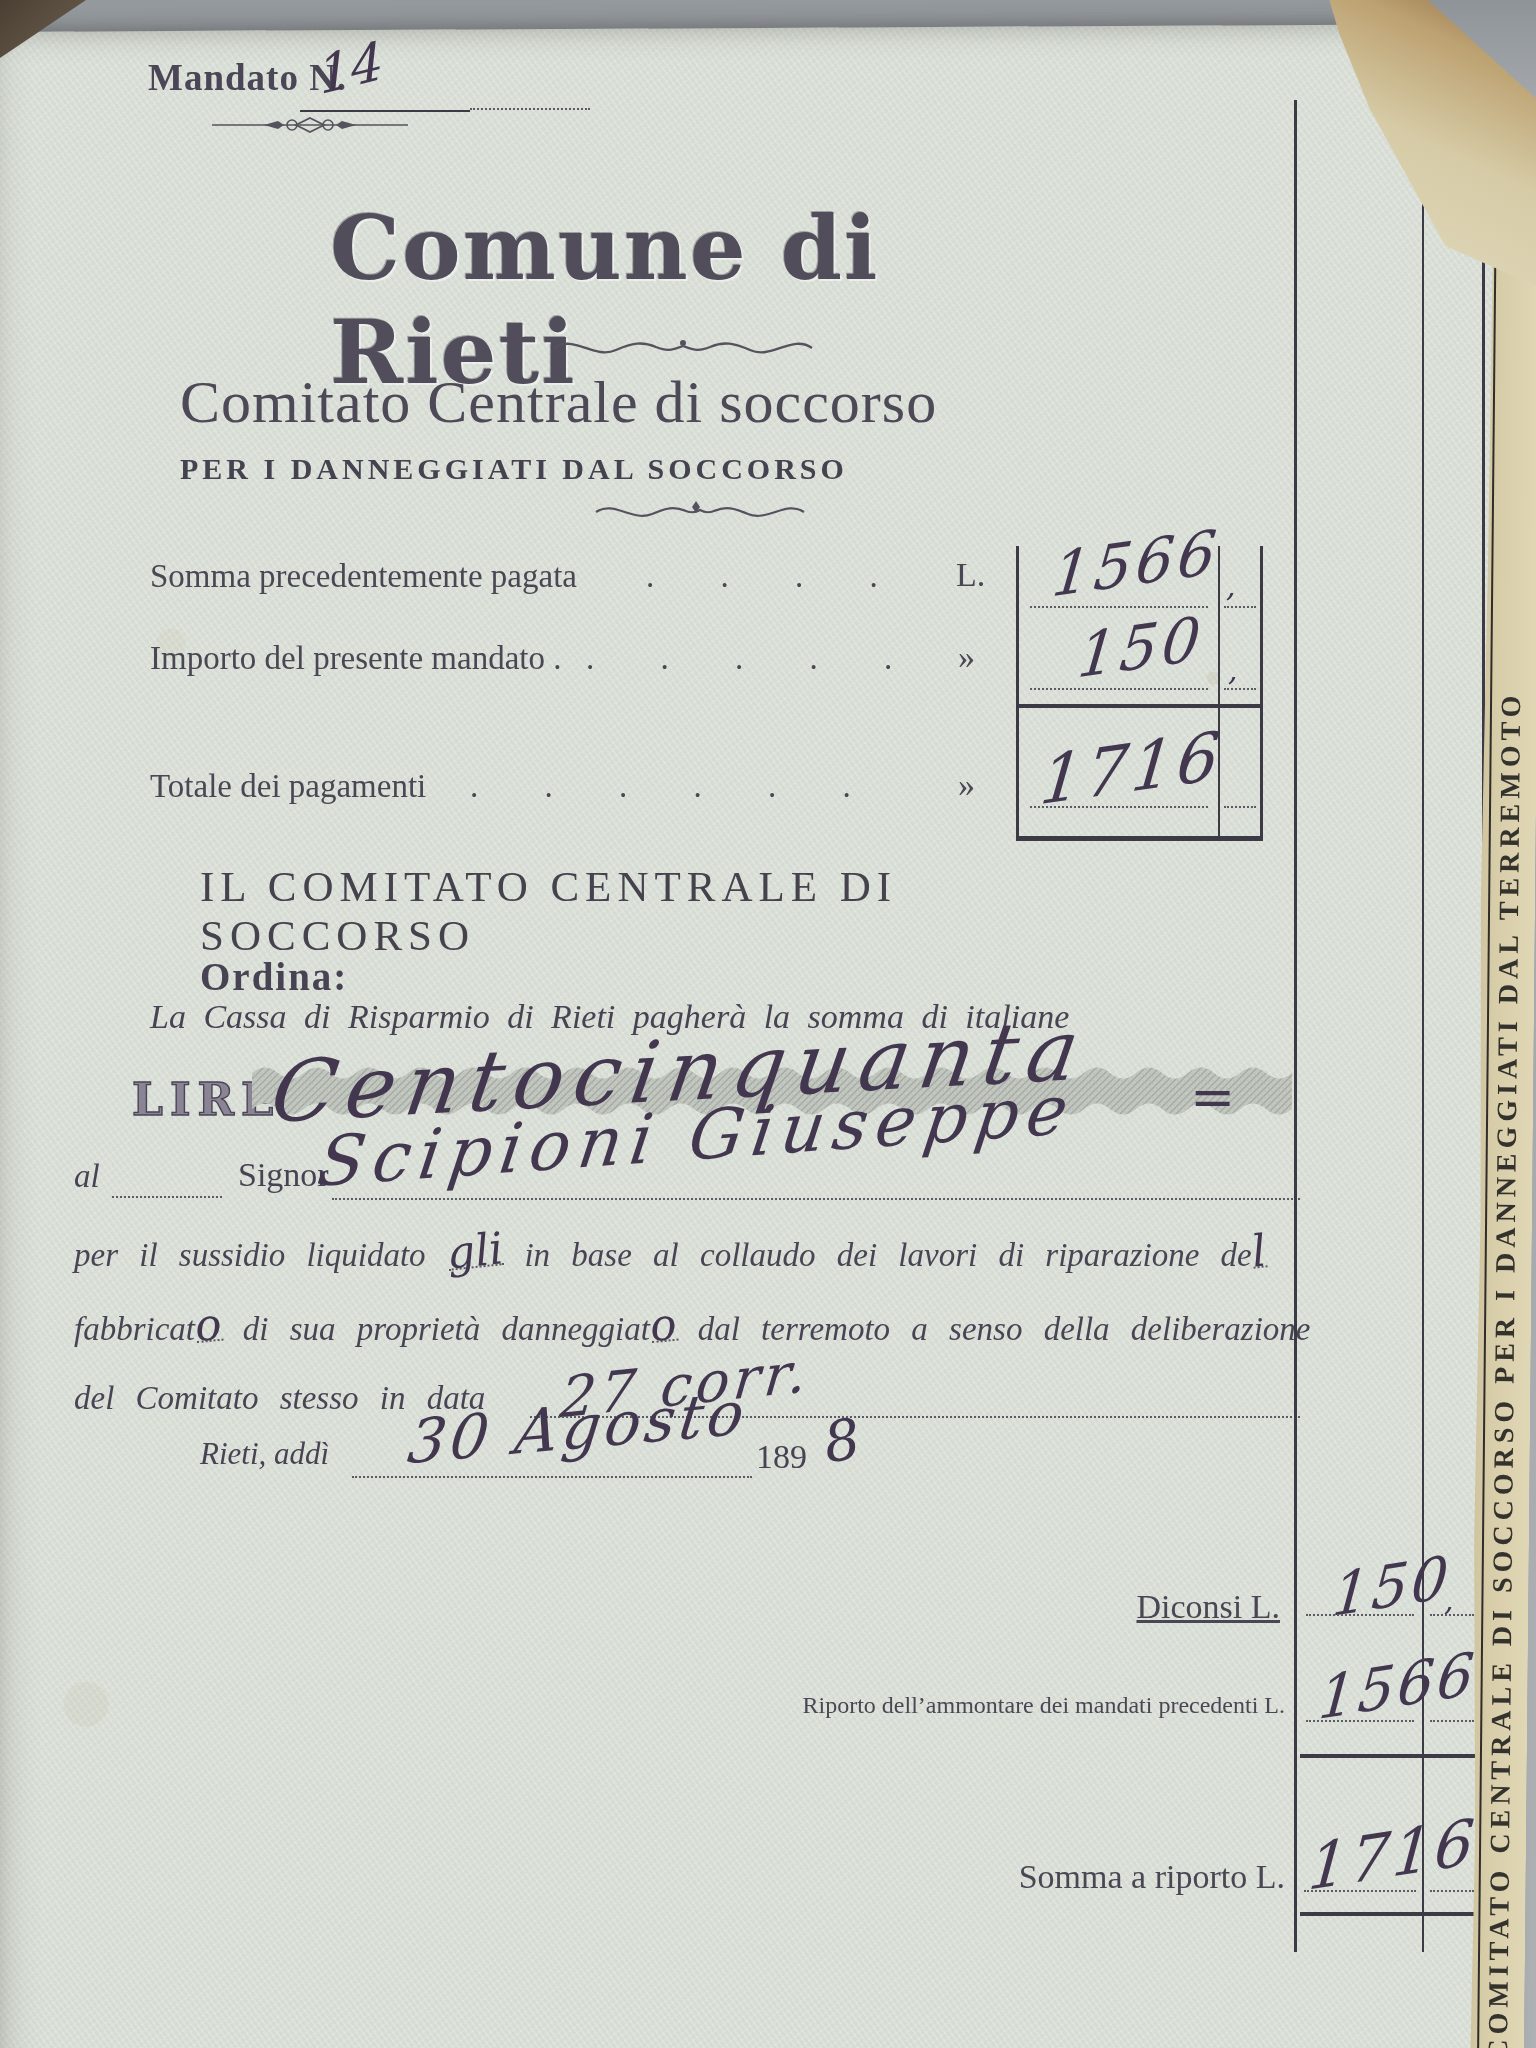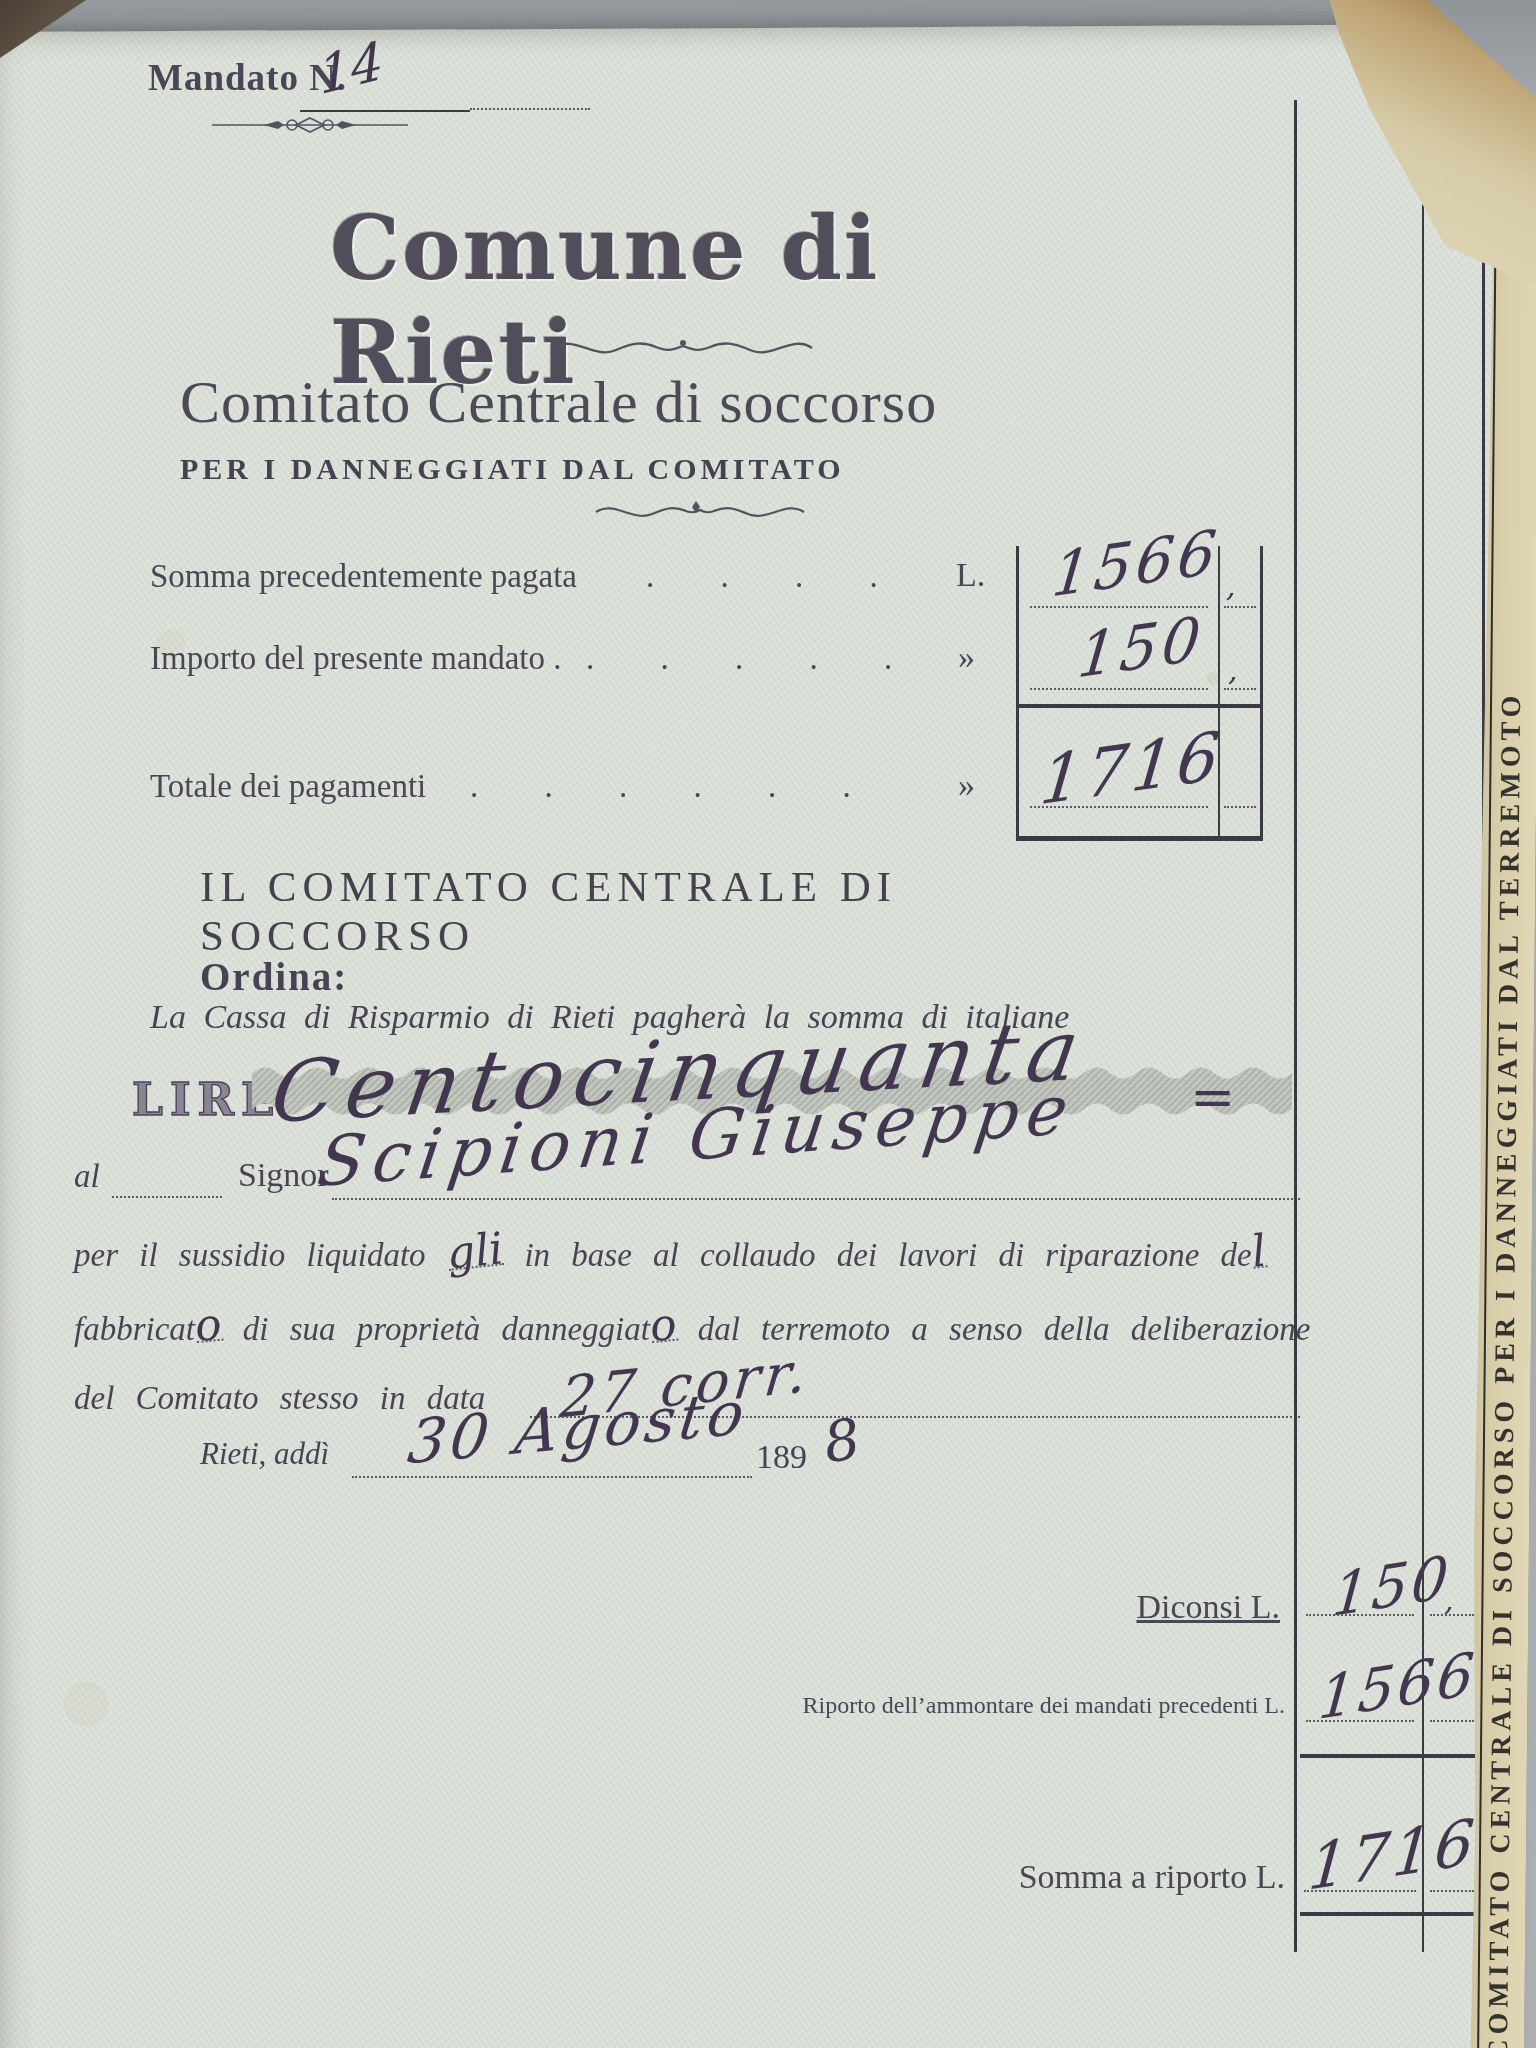--- a/index.html
+++ b/index.html
@@ -112,21 +112,21 @@
   <div class="abs title ctr">Comune di Rieti</div>
 
   <div class="abs flourish1">
     <svg class="orn" width="270" height="26" viewBox="0 0 270 26">
       <path d="M6,18 c20,-14 40,12 62,2 c16,-7 26,-9 40,-3 c10,4 14,4 27,-1 c13,5 17,5 27,1 c14,-6 24,-4 40,3 c22,10 42,-16 62,-2" fill="none" stroke="#55525e" stroke-width="2.4"></path>
       <circle cx="135" cy="13" r="3" fill="#55525e"></circle>
     </svg>
   </div>
 
   <div class="abs committee ctr">Comitato Centrale di soccorso</div>
-  <div class="abs tagline ctr">PER I DANNEGGIATI DAL COMITATO</div>
+  <div class="abs tagline ctr">PER I DANNEGGIATI DAL SOCCORSO</div>
 
   <div class="abs flourish2">
     <svg class="orn" width="216" height="24" viewBox="0 0 216 24">
       <path d="M4,16 c18,-12 36,10 56,2 c14,-6 22,-8 34,-3 c5,2 9,2 14,-1 c5,3 9,3 14,1 c12,-5 20,-3 34,3 c20,8 38,-14 56,-2" fill="none" stroke="#55525e" stroke-width="2.2"></path>
       <path d="M104,5 l4,6 l-4,6 l-4,-6 Z" fill="#55525e"></path>
     </svg>
   </div>
 
   <div class="abs sumlabel" style="left:150px;top:558px;">Somma precedentemente pagata</div>
   <div class="abs dots" style="left:646px;top:558px;">. . . .</div>

